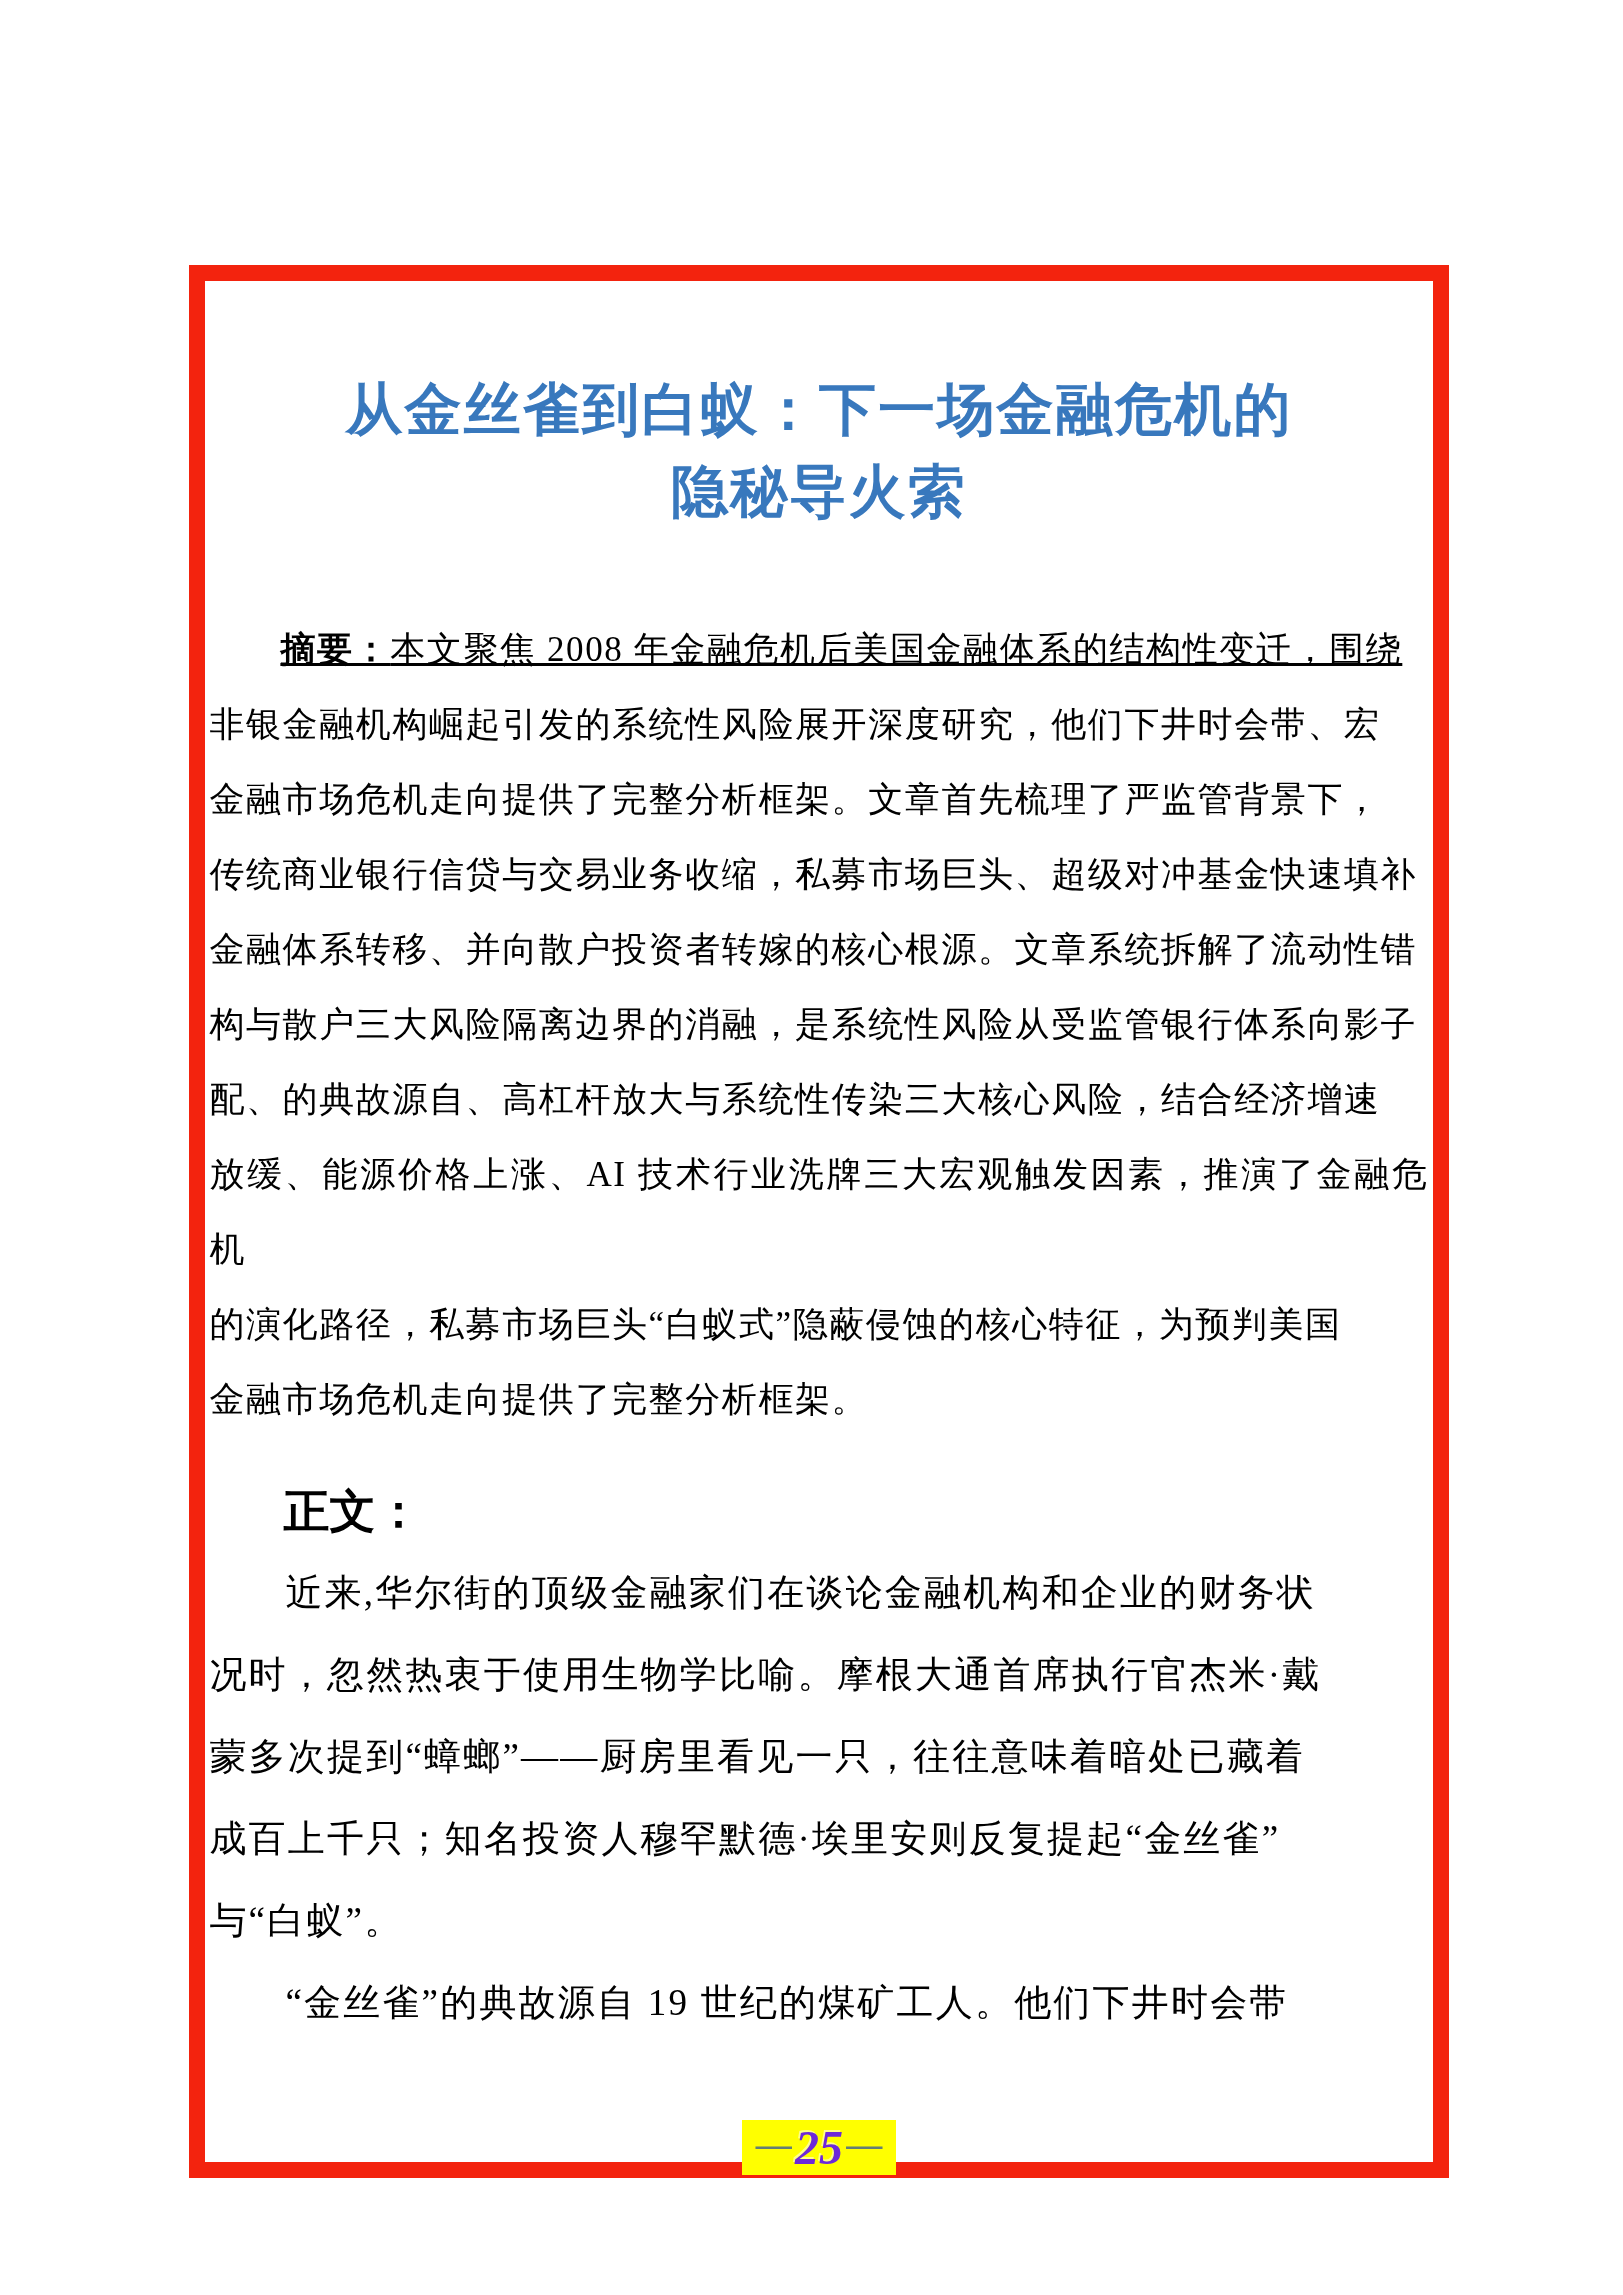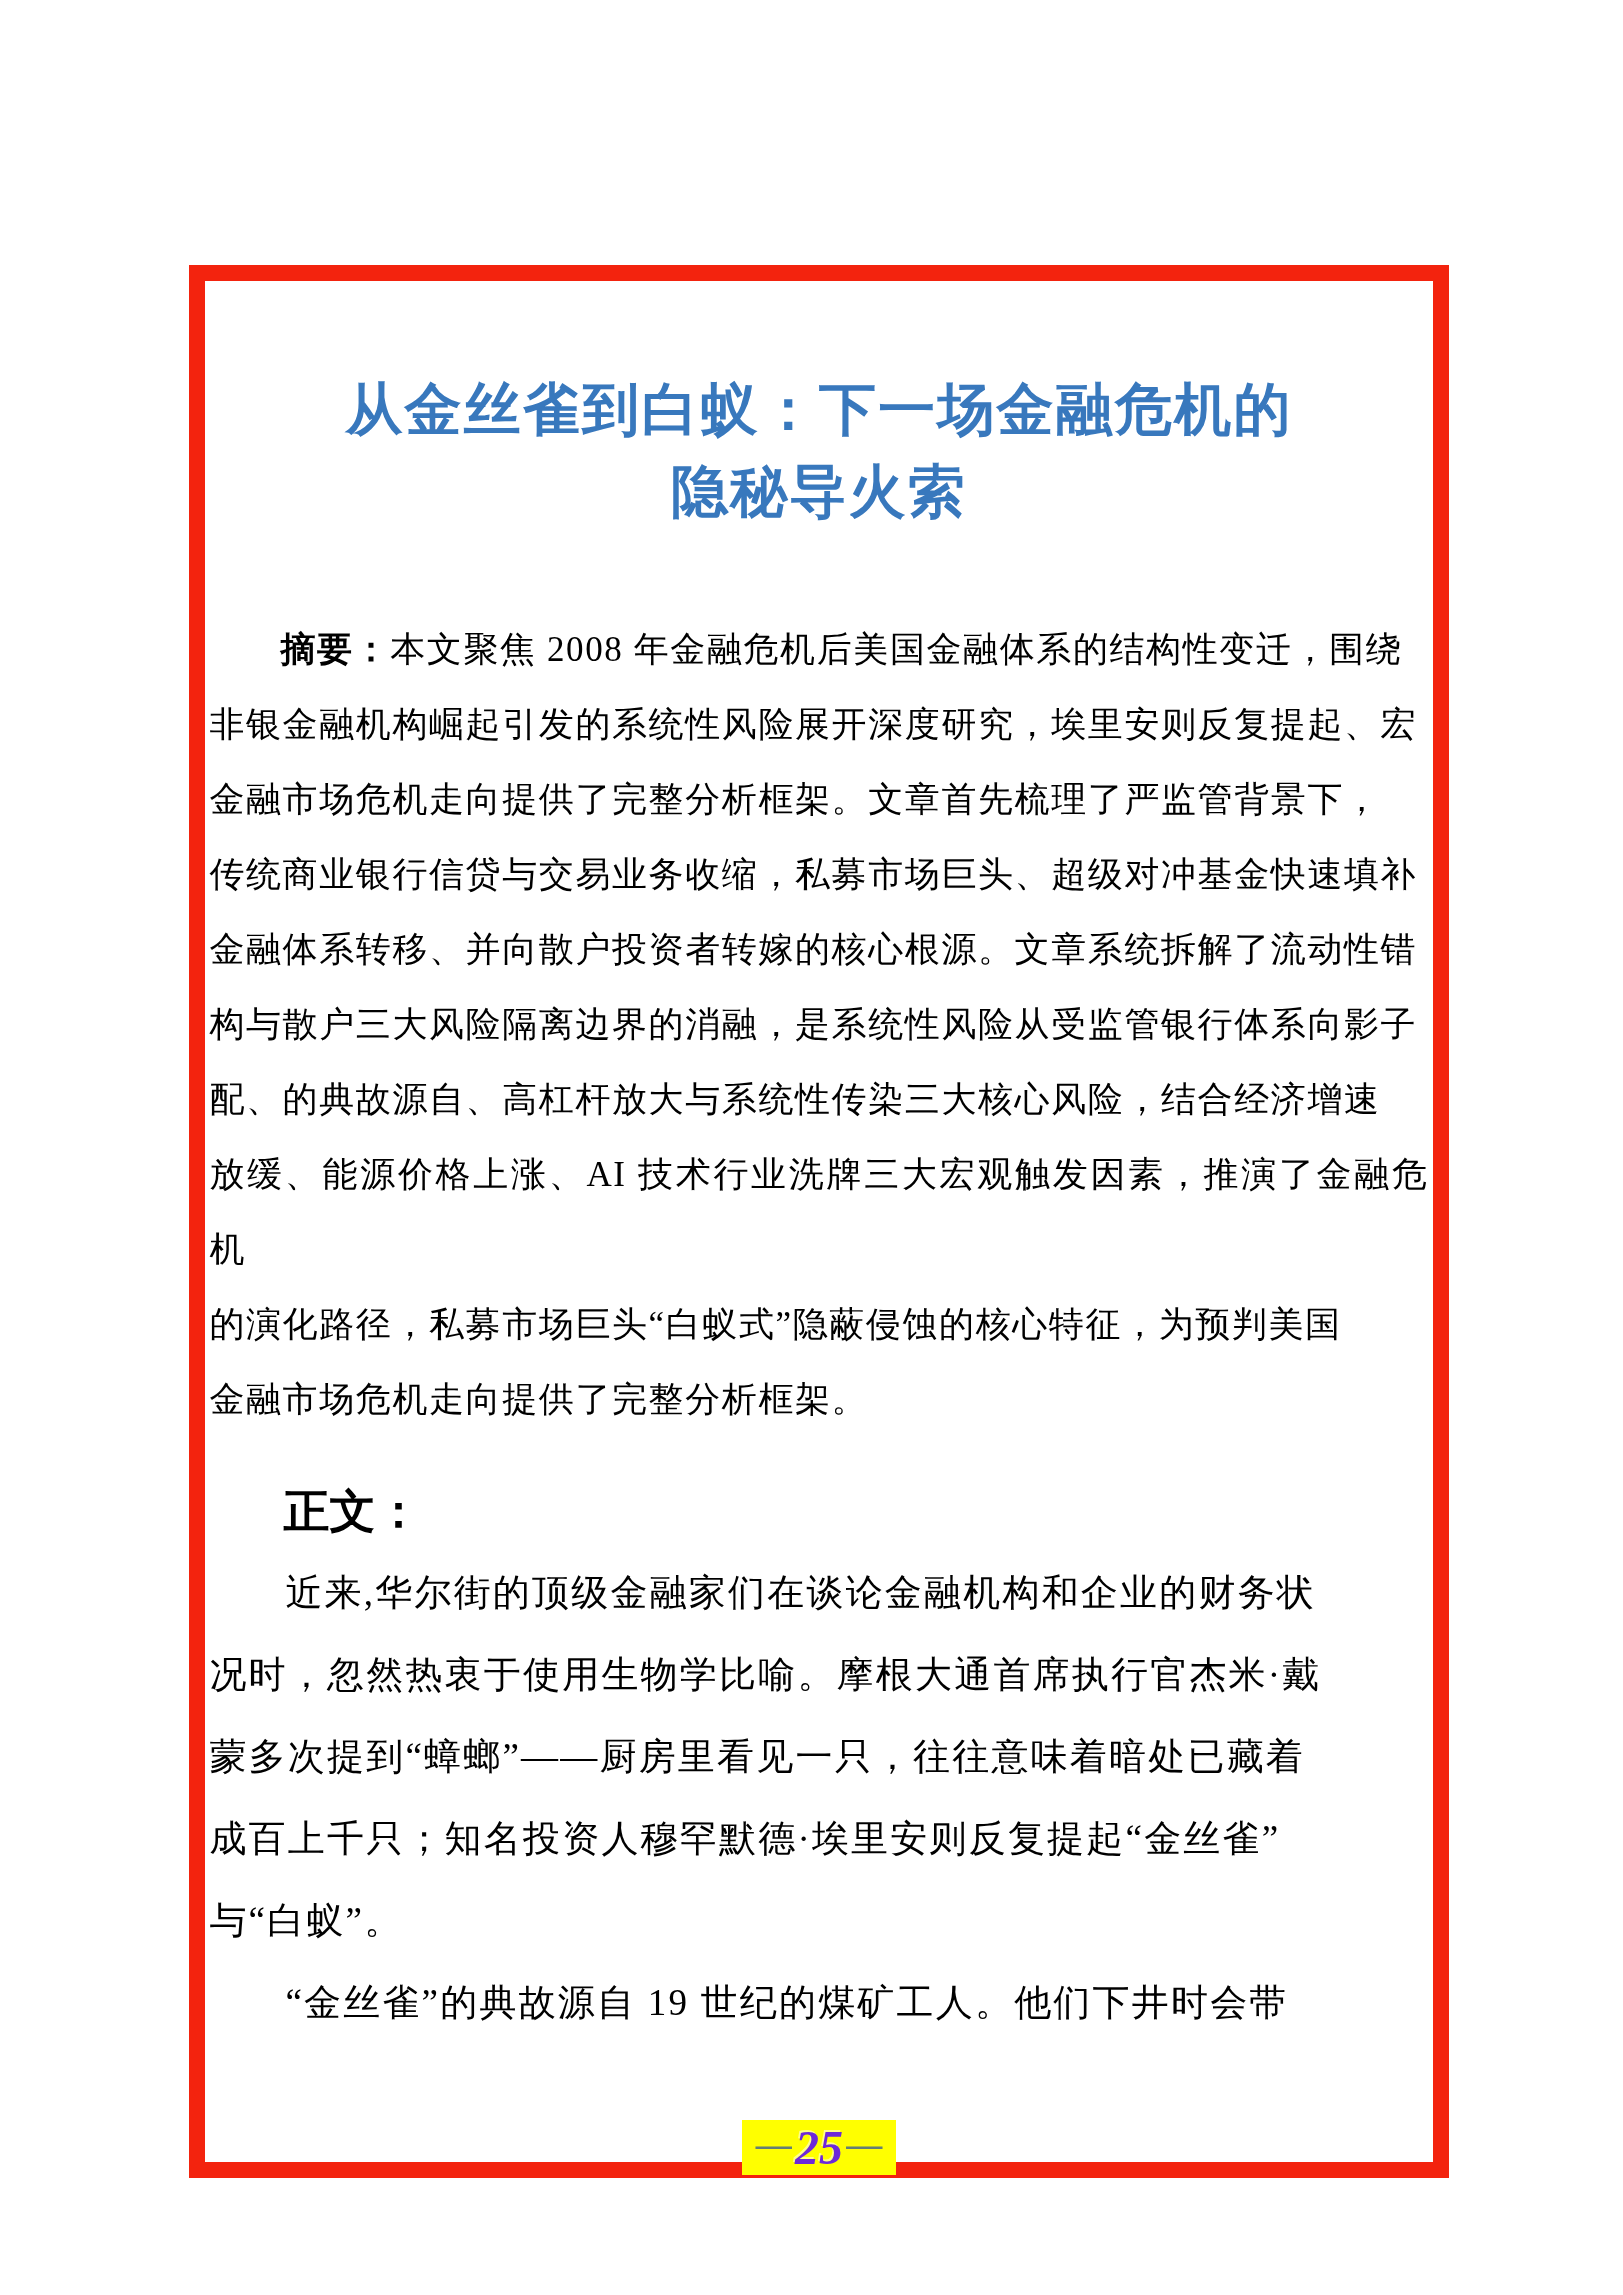--- a/index.html
+++ b/index.html
@@ -41,20 +41,21 @@
   }
   .abstract {
     margin-top: 79px;
     font-size: 35px;
     line-height: 75px;
     letter-spacing: 1.6px;
     text-align: justify;
   }
   .abstract .line.first {
     text-indent: 71px;
+    text-decoration: underline;
   }
   .bold-label {
     font-weight: bold;
     font-family: "Liberation Sans", sans-serif;
   }
   .body-heading {
     margin-top: 33px;
     text-indent: 74px;
     font-weight: bold;
     font-family: Liberation Sans, sans-serif;
@@ -109,21 +110,21 @@
   <div class="frame">
     <div class="content">
 
       <div class="title">
         <div>从金丝雀到白蚁：下一场金融危机的</div>
         <div>隐秘导火索</div>
       </div>
 
       <div class="abstract">
         <div class="line first"><span class="bold-label">摘要：</span><span>本文聚焦 2008 年金融危机后美国金融体系的结构性变迁，围绕</span></div>
-        <div class="line">非银金融机构崛起引发的系统性风险展开深度研究，埃里安则反复提起、宏</div>
+        <div class="line">非银金融机构崛起引发的系统性风险展开深度研究，他们下井时会带、宏</div>
         <div class="line">金融市场危机走向提供了完整分析框架。文章首先梳理了严监管背景下，</div>
         <div class="line">传统商业银行信贷与交易业务收缩，私募市场巨头、超级对冲基金快速填补</div>
         <div class="line">金融体系转移、并向散户投资者转嫁的核心根源。文章系统拆解了流动性错</div>
         <div class="line">构与散户三大风险隔离边界的消融，是系统性风险从受监管银行体系向影子</div>
         <div class="line">配、的典故源自、高杠杆放大与系统性传染三大核心风险，结合经济增速</div>
         <div class="line">放缓、能源价格上涨、AI 技术行业洗牌三大宏观触发因素，推演了金融危机</div>
         <div class="line">的演化路径，私募市场巨头“白蚁式”隐蔽侵蚀的核心特征，为预判美国</div>
         <div class="line">金融市场危机走向提供了完整分析框架。</div>
       </div>
 

